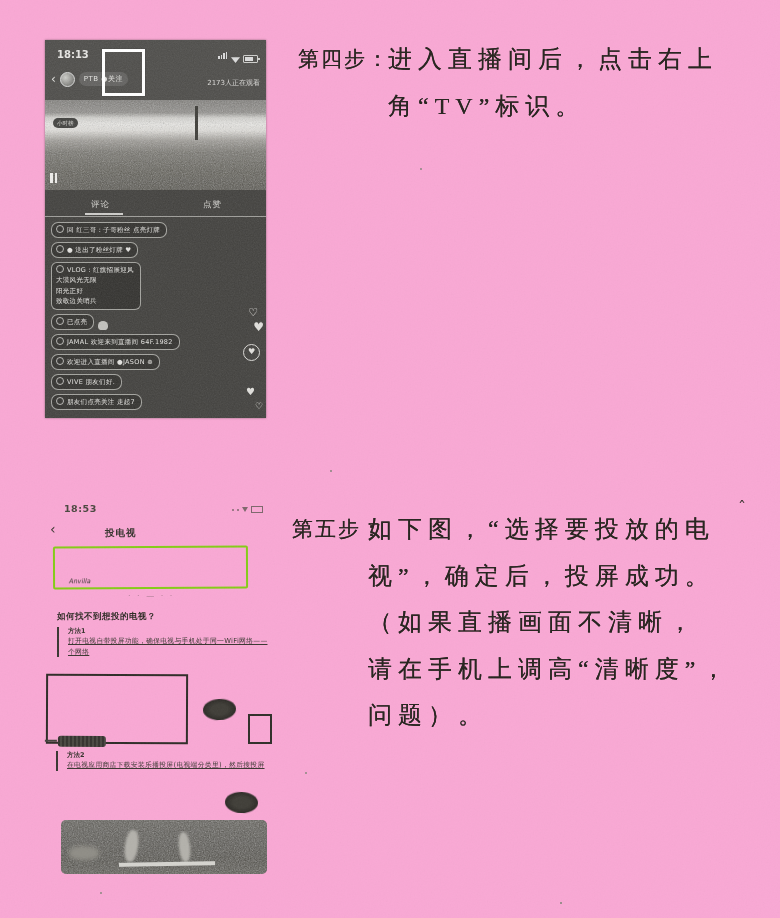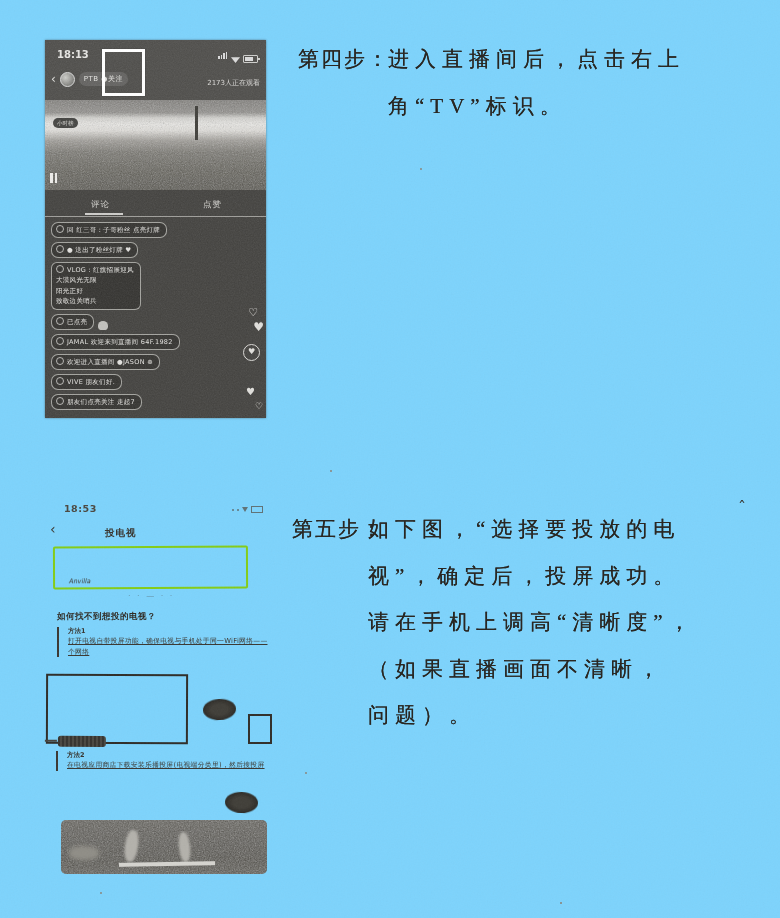--- a/index.html
+++ b/index.html
@@ -1,16 +1,16 @@
 <!DOCTYPE html>
 <html><head>
 <meta charset="utf-8">
 <style>
   html,body{margin:0;padding:0;background:#faf9f6;}
-  .page{position:relative;width:780px;height:918px;background:#7dd3fc;overflow:hidden;
+  .page{position:relative;width:780px;height:918px;background:#f9a8d4;overflow:hidden;
         font-family:"Liberation Serif",serif;}
   .noisefill{position:absolute;left:0;top:0;width:100%;height:100%;pointer-events:none;}
 
   
   .shot1{position:absolute;left:45px;top:40px;width:221px;height:378px;box-shadow:0 0 2px rgba(50,48,42,.55);}
   .s1-top{position:absolute;left:0;top:0;width:221px;height:60px;background:#4c4b48;}
   .s1-status{display:flex;justify-content:space-between;align-items:center;padding:5px 8px 0 12px;}
   .s1-time{font:700 10px "DejaVu Sans",sans-serif;color:#e8e7e4;filter:blur(.3px);}
   .s1-sys{display:flex;gap:3px;align-items:flex-end;}
   .sig i{display:inline-block;width:1.5px;margin-right:1px;background:#ddd;}
@@ -58,21 +58,21 @@
   .s1-grain{opacity:.13;}
 
   
   .step{position:absolute;color:#26231e;}
   .step4{left:298px;top:36px;width:475px;}
   .step5{left:292px;top:506px;width:485px;}
   .step-label{position:absolute;left:0;top:0;font-size:21px;letter-spacing:2px;line-height:46px;
               text-shadow:0 0 .5px rgba(35,32,28,.9);}
   .step4 .step-lines{margin-left:90px}
   .step5 .step-lines{margin-left:76px}
-  .step-line{font-size:21px;letter-spacing:6px;line-height:46.5px;white-space:nowrap;
+  .step-line{font-size:24px;letter-spacing:6px;line-height:46.5px;white-space:nowrap;
              text-shadow:0 0 .5px rgba(35,32,28,.9);filter:blur(.2px);}
 
   
   .s2-time{position:absolute;left:64px;top:503px;font:700 9.5px "DejaVu Sans",sans-serif;color:#4a473f;
            filter:blur(.4px);letter-spacing:.5px;text-align:right;}
   .s2-sys{position:absolute;left:232px;top:506px;display:flex;gap:3px;align-items:center;opacity:.75;filter:blur(.3px);}
   .dot2{width:2px;height:2px;border-radius:50%;background:#55524a;}
   .tri2{width:0;height:0;border-left:3.5px solid transparent;border-right:3.5px solid transparent;border-top:5px solid #55524a;}
   .batt2{width:10px;height:5px;border:1px solid #55524a;}
   .s2-back{position:absolute;left:50px;top:522px;font:14px/1 "DejaVu Sans",sans-serif;color:#3c3933;}
@@ -194,22 +194,22 @@
       <div class="step-line">进入直播间后，点击右上</div>
       <div class="step-line">角“TV”标识。</div>
     </div>
   </section>
 
   <section class="step step5">
     <span class="step-label">第五步：</span>
     <div class="step-lines">
       <div class="step-line">如下图，“选择要投放的电</div>
       <div class="step-line">视”，确定后，投屏成功。</div>
+      <div class="step-line">（如果直播画面不清晰，</div>
       <div class="step-line">请在手机上调高“清晰度”，</div>
-      <div class="step-line">（如果直播画面不清晰，</div>
       <div class="step-line">问题）。</div>
     </div>
   </section>
 
   <span class="s2-time">18:53</span>
   <span class="s2-sys">
     <span class="dot2"></span>
     <span class="dot2"></span>
     <span class="tri2"></span>
     <span class="batt2"></span>

